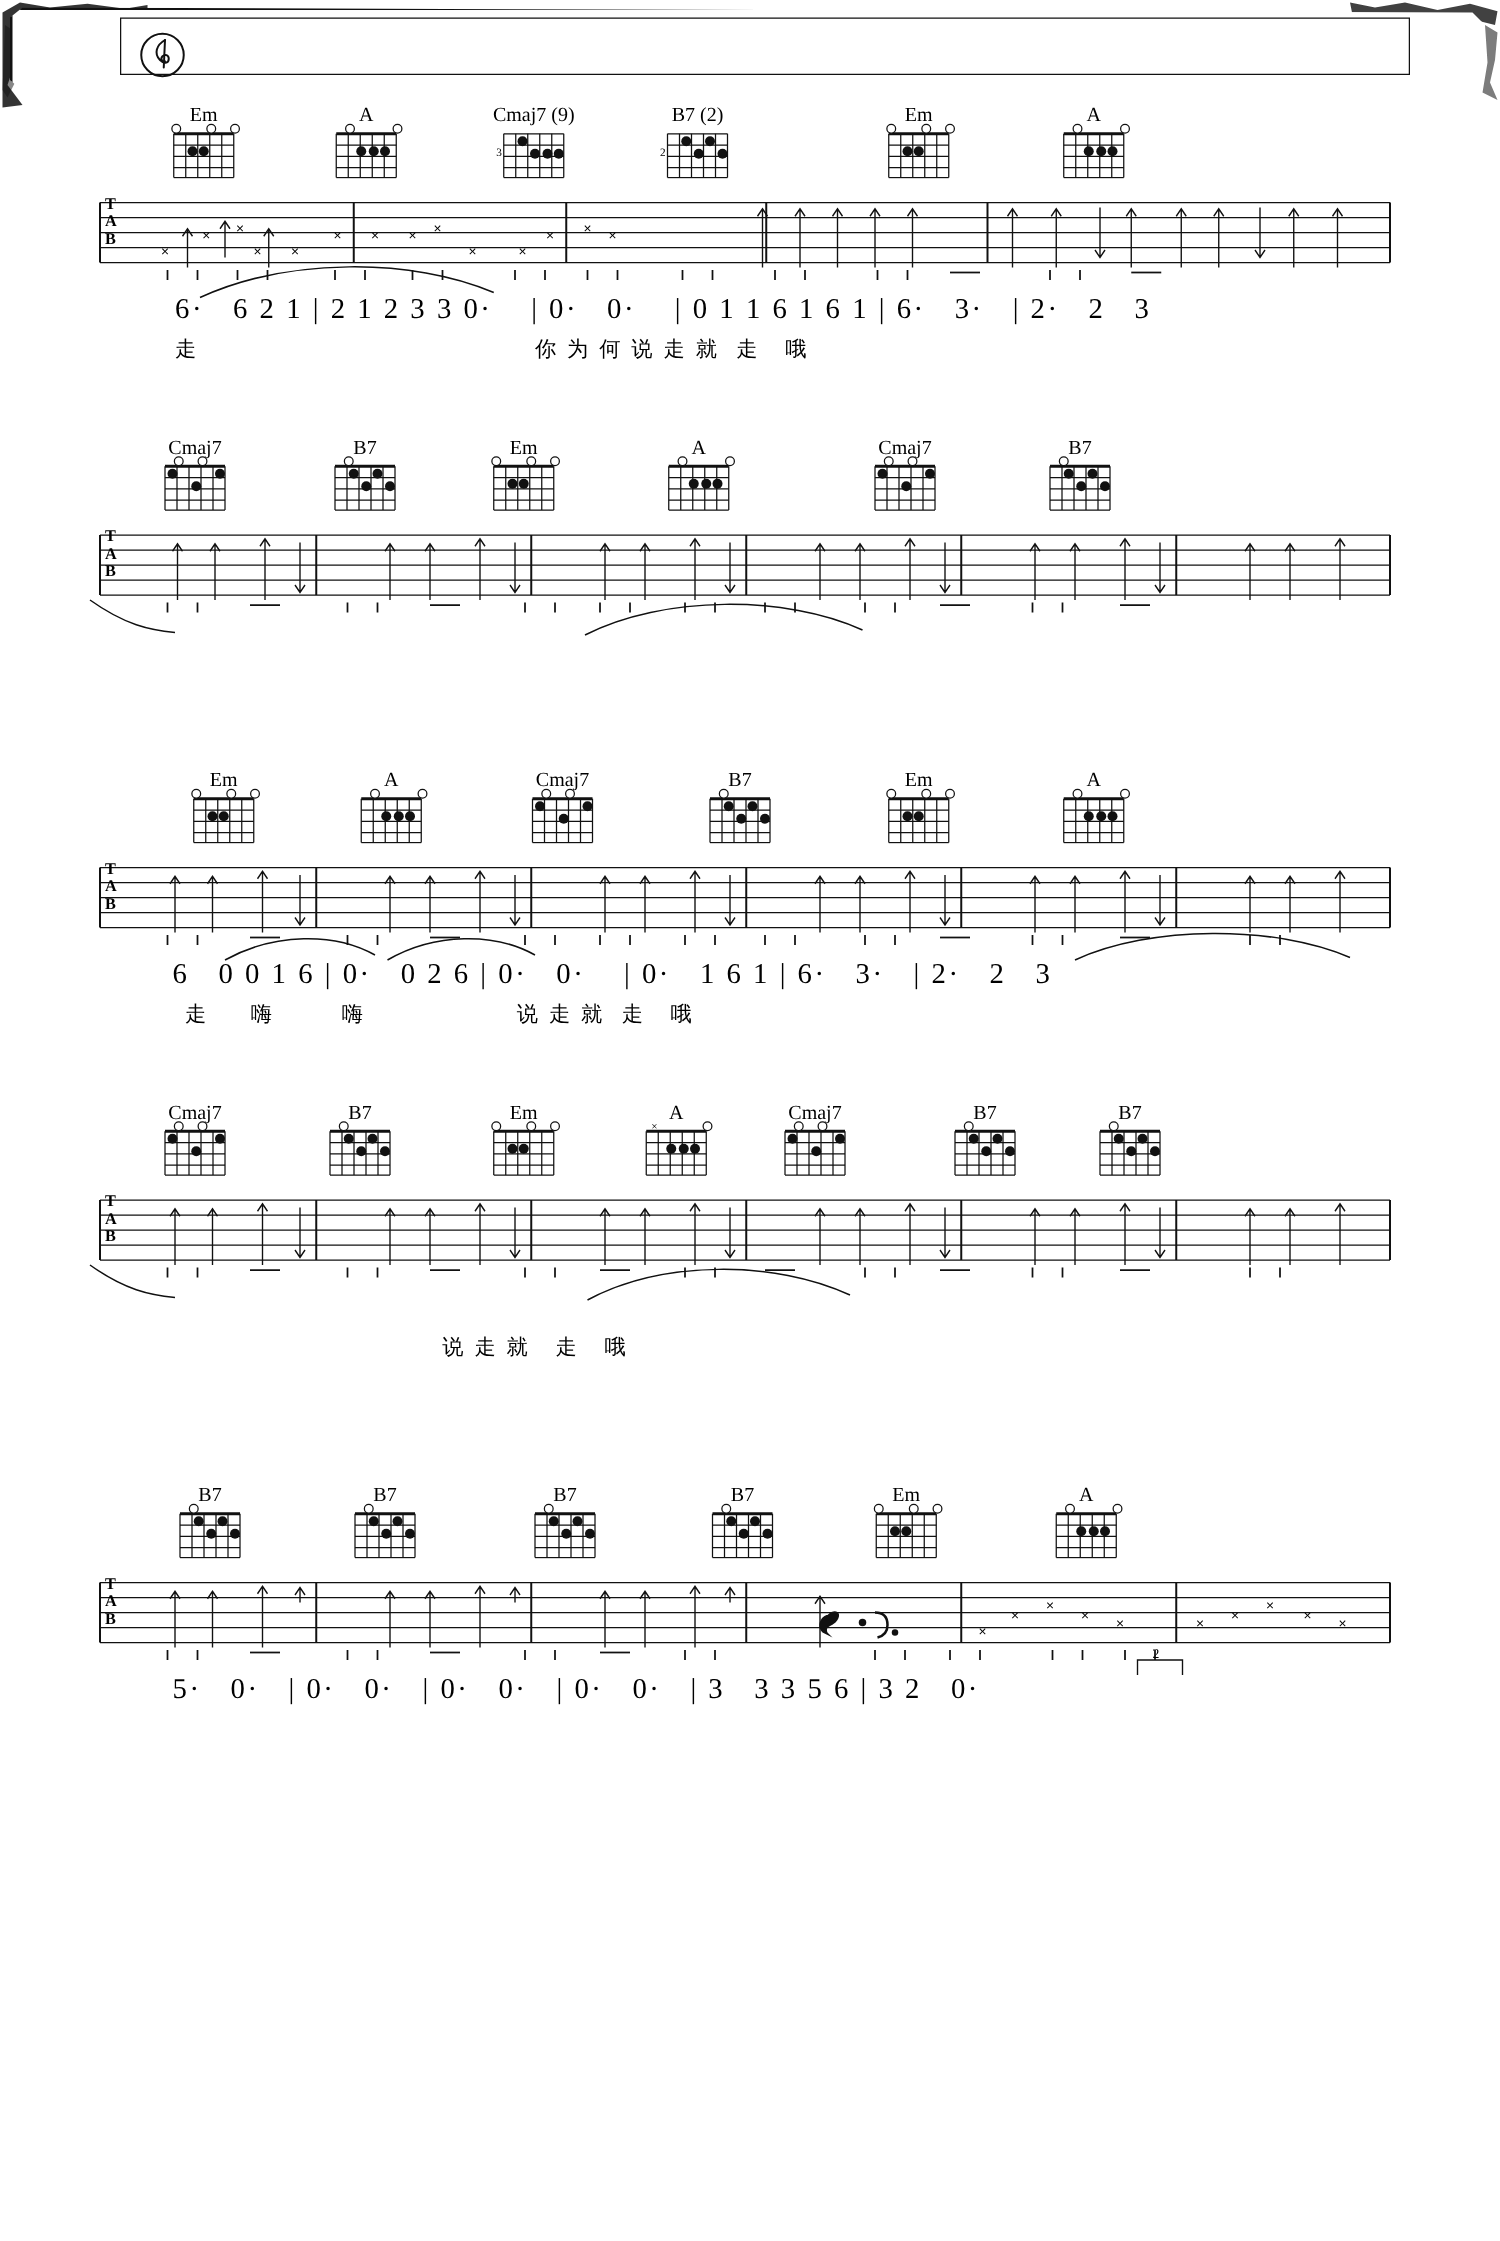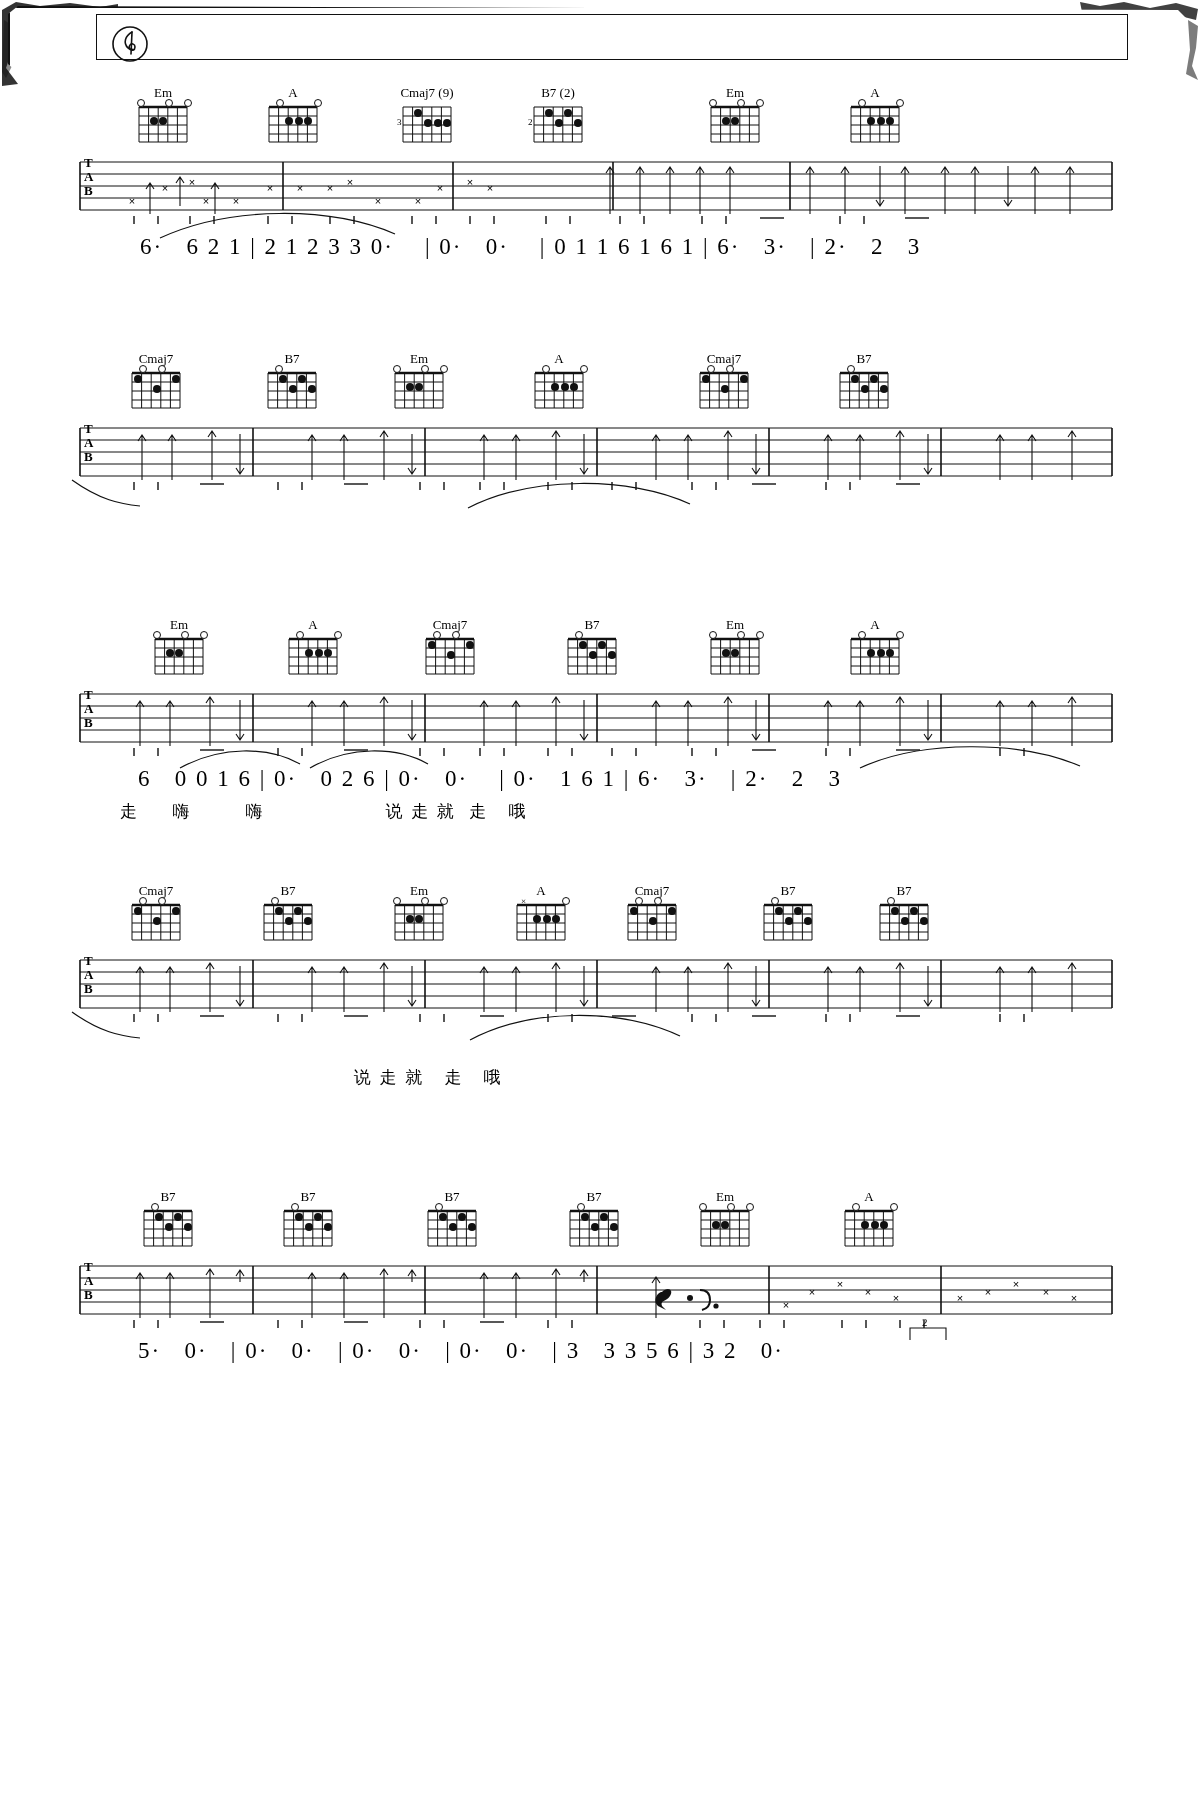--- a/index.html
+++ b/index.html
@@ -13,21 +13,21 @@
            background:#fff;}
   .hdr-inner{position:absolute;left:96px;top:14px;width:1030px;height:44px;border:1.6px solid #111;background:#fff;}
   .clef{position:absolute;left:108px;top:22px;width:44px;height:44px;}
   .hdr-tear{position:absolute;left:0;top:0;width:120px;height:88px;}
   .hdr-tear2{position:absolute;left:1080px;top:0;width:120px;height:90px;}
 
   
   .system{position:absolute;left:0;width:1200px;}
   .chords{position:relative;height:62px;}
   .chord{position:absolute;width:70px;text-align:center;}
-  .chord-name{font-size:13px;font-family:"Liberation Serif",serif;line-height:14px;white-space:nowrap;}
+  .chord-name{font-size:16px;font-family:"Liberation Serif",serif;line-height:14px;white-space:nowrap;}
   .chord-fret{position:absolute;left:-2px;top:16px;font-size:9px;}
   .diagram{position:relative;margin:1px auto 0;width:56px;height:42px;}
   .diagram .grid{position:absolute;left:0;top:0;width:56px;height:42px;}
   .dot{position:absolute;width:8px;height:8px;border-radius:50%;background:#111;}
   .open{position:absolute;width:6px;height:6px;border-radius:50%;border:1.3px solid #111;background:#fff;}
   .xmark{position:absolute;font-size:9px;line-height:7px;}
 
   
   .staff{position:relative;height:76px;}
   .staff svg{position:absolute;left:0;top:0;}
@@ -297,20 +297,21 @@
         <text x="84" y="33" font-size="13" font-weight="bold" font-family="Liberation Serif, serif">A</text>
         <text x="84" y="47" font-size="13" font-weight="bold" font-family="Liberation Serif, serif">B</text>
       </svg>
     </div>
 
     <div class="melody">
       <svg style="position:absolute;left:0;top:-18px;" width="1200" height="40">
         <path d="M160,32 C230,0 330,0 395,28" fill="none" stroke="#111" stroke-width="1.2"></path>
       </svg>
       <div class="mel" style="left:140px;top:10px;letter-spacing:2px;">6·   6 2 1 | 2 1 2 3 3 0·    | 0·   0·    | 0 1 1 6 1 6 1 | 6·   3·   | 2·   2   3</div>
+      <div class="lyr" style="left:140px;top:44px;letter-spacing:2px;">走                                        你 为 何 说 走 就  走   哦</div>
     </div>
   </div>
 
   <div class="system" style="top:352px;">
     <div class="chords">
       <div class="chord" style="left:116px;width:80px;">
         <div class="chord-name">Cmaj7</div>
         <div class="diagram">
           <svg class="grid" viewBox="0 0 56 42">
               <g stroke="#111" stroke-width="1">
@@ -750,21 +751,21 @@
       </svg>
     </div>
 
     <div class="melody">
       <svg style="position:absolute;left:0;top:-18px;" width="1200" height="40">
         <path d="M180,30 C220,8 268,8 300,26" fill="none" stroke="#111" stroke-width="1.2"></path>
         <path d="M310,30 C348,8 396,8 428,26" fill="none" stroke="#111" stroke-width="1.2"></path>
         <path d="M860,30 C920,2 1020,2 1080,28" fill="none" stroke="#111" stroke-width="1.2"></path>
       </svg>
       <div class="mel" style="left:138px;top:10px;letter-spacing:2px;">6   0 0 1 6 | 0·   0 2 6 | 0·   0·    | 0·   1 6 1 | 6·   3·   | 2·   2   3</div>
-      <div class="lyr" style="left:120px;top:44px;letter-spacing:2px;">走     嗨        嗨                  说 走 就  走   哦</div>
+      <div class="lyr" style="left:148px;top:44px;letter-spacing:2px;">走     嗨        嗨                  说 走 就  走   哦</div>
     </div>
   </div>
 
   <div class="system" style="top:884px;">
     <div class="chords">
       <div class="chord" style="left:116px;width:80px;">
         <div class="chord-name">Cmaj7</div>
         <div class="diagram">
           <svg class="grid" viewBox="0 0 56 42">
               <g stroke="#111" stroke-width="1">

